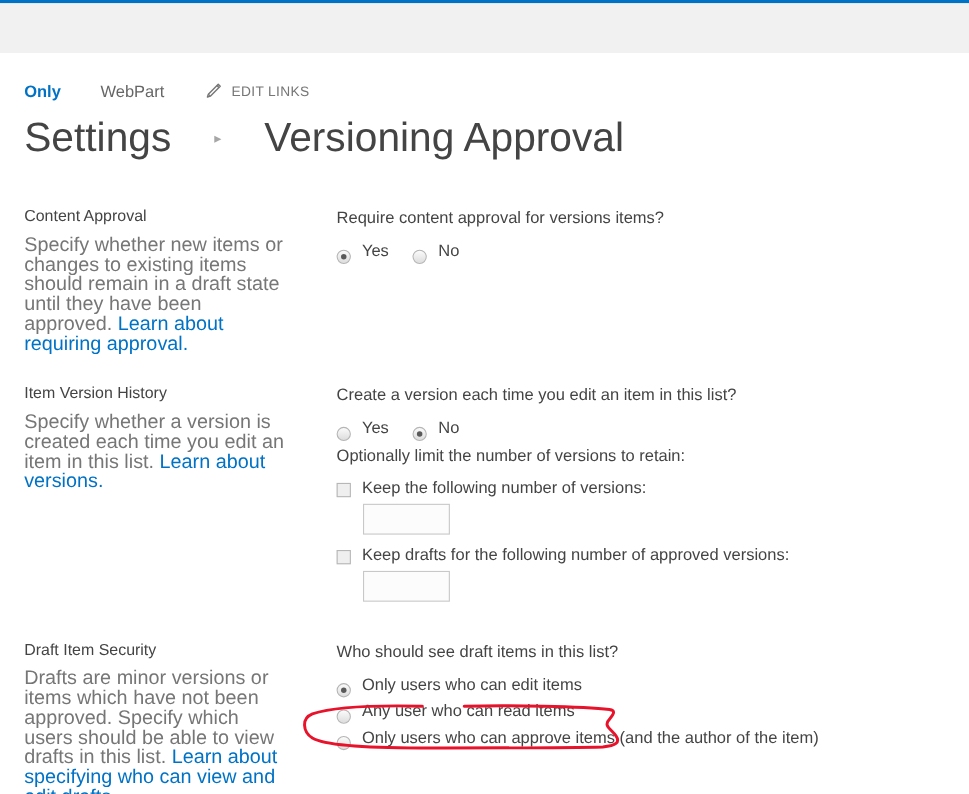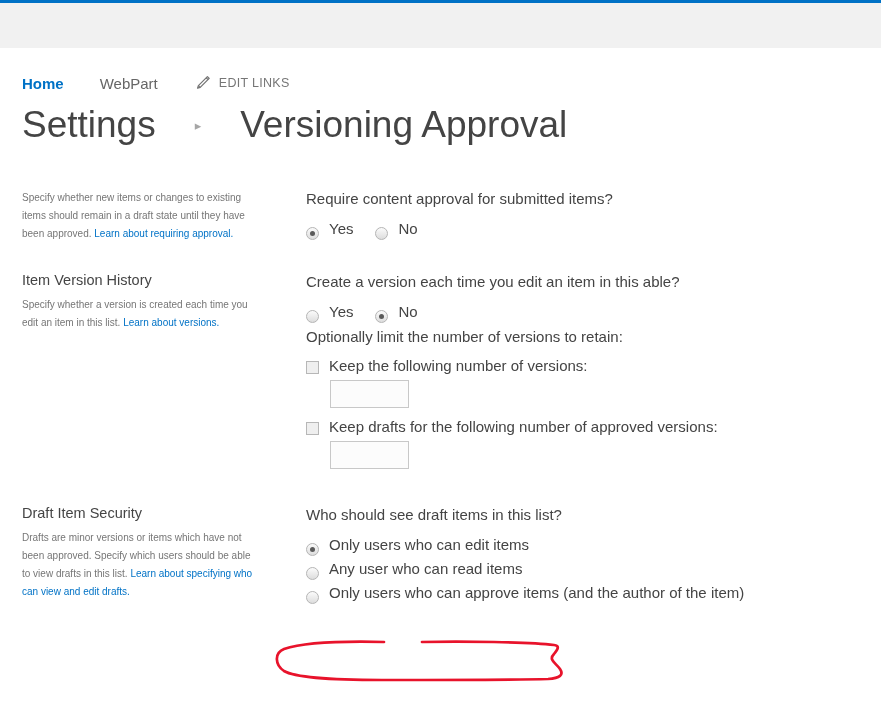--- a/index.html
+++ b/index.html
@@ -105,21 +105,21 @@
     padding-left: 34px;
     box-sizing: border-box;
   }
   .sect-title {
     font-size: 14.5px;
     color: #444444;
     margin: 0 0 8px 0;
     font-weight: normal;
   }
   .sect-desc {
-    font-size: 10px;
+    font-size: 18px;
     line-height: 18px;
     color: #767676;
     margin: 0;
   }
   .sect-desc a {
     color: #0072c6;
     text-decoration: none;
   }
 
   .question {
@@ -229,21 +229,21 @@
 </style>
 </head>
 <body>
 
 <div class="brand-bar"></div>
 <div class="suite-bar"></div>
 
 <div class="page">
 
   <div class="top-nav">
-    <span class="nav-link active">Home</span>
+    <span class="nav-link active">Only</span>
     <span class="nav-link">WebPart</span>
     <span class="edit-links">
       <span class="pencil-icon">
         <svg width="18" height="16" viewBox="0 0 18 16">
           <path d="M13.4 1.6 L15.2 3.4 L6.2 12.4 L3.6 13.2 L4.4 10.6 Z" fill="none" stroke="#767676" stroke-width="1.3" stroke-linejoin="round"></path>
           <path d="M12.2 2.8 L14.0 4.6" stroke="#767676" stroke-width="1.3"></path>
           <path d="M4.4 10.6 L6.2 12.4" stroke="#767676" stroke-width="1.1"></path>
         </svg>
       </span>
       <span class="edit-links-label">EDIT LINKS</span>
@@ -251,27 +251,28 @@
   </div>
 
   <div class="title-row">
     <span class="title-main">Settings</span>
     <span class="title-sep">▸</span>
     <span class="title-sub">Versioning Approval</span>
   </div>
 
   <div class="section section-content-approval">
     <div class="sect-left">
+      <h3 class="sect-title">Content Approval</h3>
       <p class="sect-desc">
         <span>Specify whether new items or changes to existing items should remain in a draft state until they have been approved.</span>
         <a href="#">Learn about requiring approval.</a>
       </p>
     </div>
     <div class="sect-right">
-      <p class="question">Require content approval for submitted items?</p>
+      <p class="question">Require content approval for versions items?</p>
       <div class="radio-row">
         <label class="radio-opt">
           <span class="radio checked"></span>
           <span class="radio-label">Yes</span>
         </label>
         <label class="radio-opt">
           <span class="radio"></span>
           <span class="radio-label">No</span>
         </label>
       </div>
@@ -280,21 +281,21 @@
 
   <div class="section section-version-history">
     <div class="sect-left">
       <h3 class="sect-title">Item Version History</h3>
       <p class="sect-desc">
         <span>Specify whether a version is created each time you edit an item in this list.</span>
         <a href="#">Learn about versions.</a>
       </p>
     </div>
     <div class="sect-right">
-      <p class="question">Create a version each time you edit an item in this able?</p>
+      <p class="question">Create a version each time you edit an item in this list?</p>
       <div class="radio-row">
         <label class="radio-opt">
           <span class="radio"></span>
           <span class="radio-label">Yes</span>
         </label>
         <label class="radio-opt">
           <span class="radio checked"></span>
           <span class="radio-label">No</span>
         </label>
       </div>

